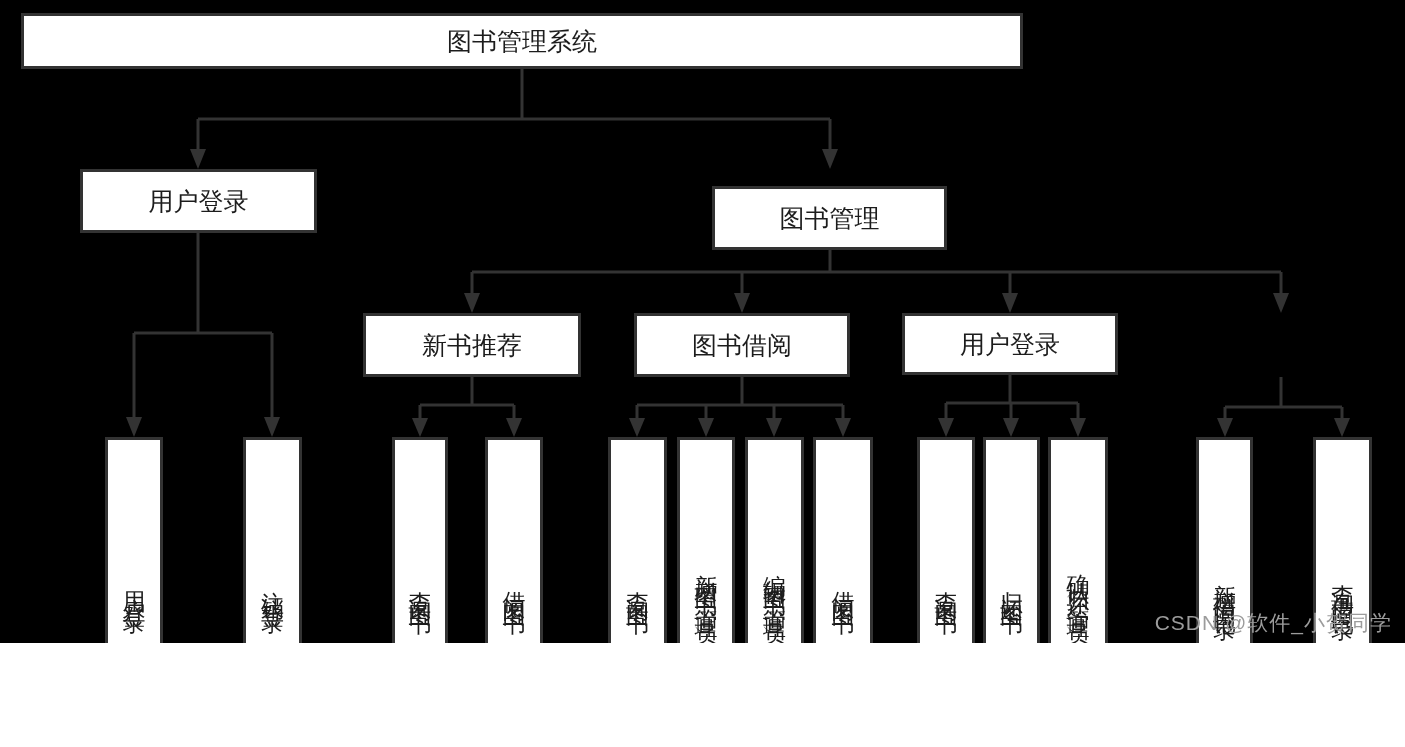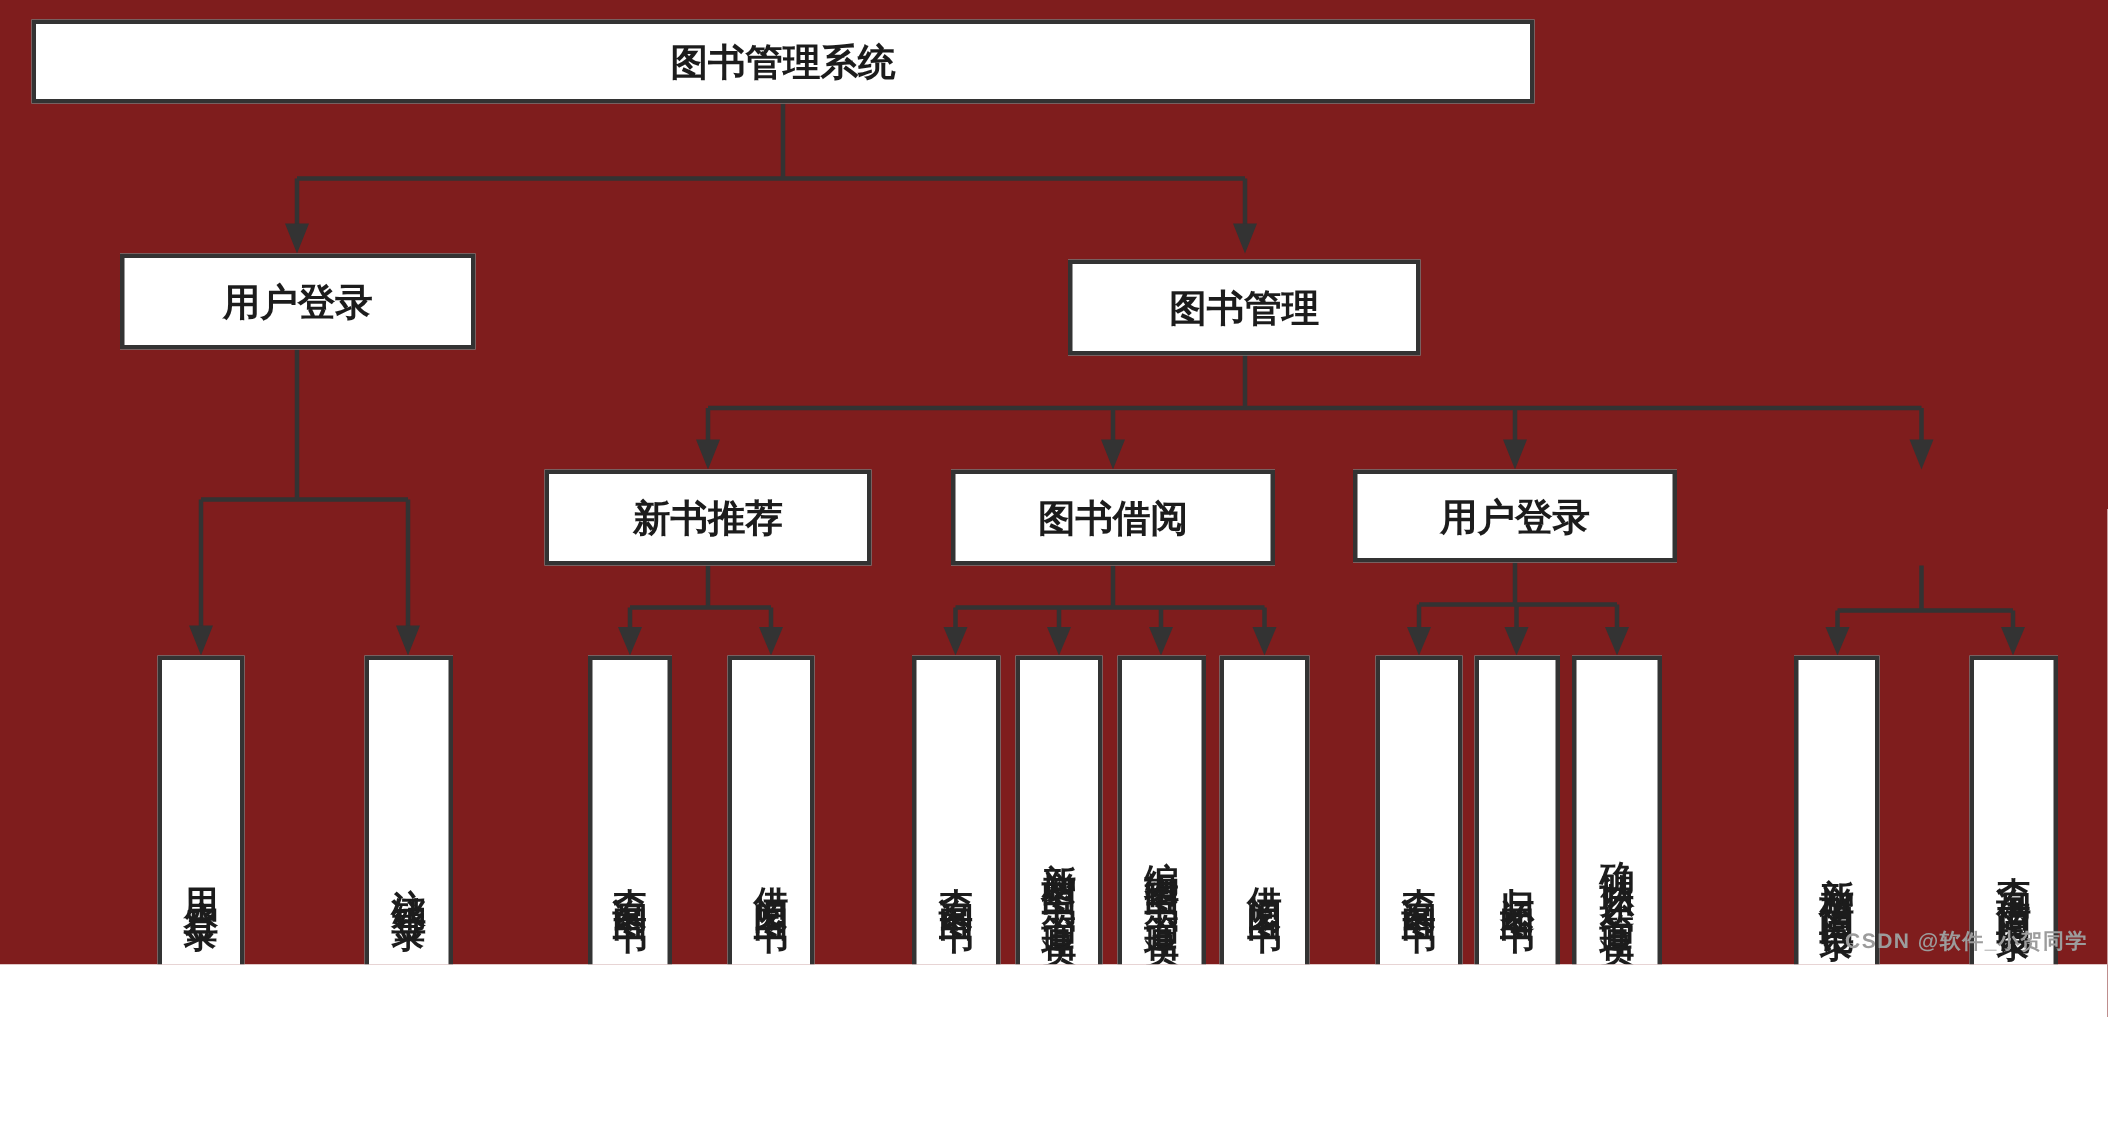--- a/index.html
+++ b/index.html
@@ -5,24 +5,23 @@
   html, body {
     margin: 0;
     padding: 0;
     background: #ffffff;
     font-family: "Liberation Sans", sans-serif;
   }
   #diagram-canvas {
     position: relative;
     width: 1405px;
     height: 643px;
-    background: #7f1d1d;
+    background: #000000;
     overflow: hidden;
     color: #1c1c1c;
-    font-weight: bold;
   }
   #connector-layer {
     position: absolute;
     left: 0; top: 0;
     width: 1405px; height: 747px;
     z-index: 1;
   }
   .hbox {
     position: absolute;
     box-sizing: border-box;
@@ -53,21 +52,21 @@
     font-size: 23px;
     letter-spacing: 7px;
     line-height: 1;
     color: #1c1c1c;
     white-space: nowrap;
   }
   #watermark {
     position: absolute;
     right: 13px;
     bottom: 6px;
-    font-size: 14px;
+    font-size: 21px;
     letter-spacing: 1px;
     color: #9c9c9c;
     z-index: 5;
     white-space: nowrap;
   }
 </style>
 </head>
 <body>
 
 <div id="diagram-canvas">
@@ -115,21 +114,21 @@
     </g>
   </svg>
 
   <div class="hbox" style="left:21px; top:13px; width:1002px; height:56px;">
     <span>图书管理系统</span>
   </div>
 
   <div class="hbox" style="left:80px; top:169px; width:237px; height:64px;">
     <span>用户登录</span>
   </div>
-  <div class="hbox" style="left:712px; top:173px; width:235px; height:64px;">
+  <div class="hbox" style="left:712px; top:186px; width:235px; height:64px;">
     <span>图书管理</span>
   </div>
 
   <div class="hbox" style="left:634px; top:313px; width:216px; height:64px;">
     <span>图书借阅</span>
   </div>
   <div class="hbox" style="left:363px; top:313px; width:218px; height:64px;">
     <span>新书推荐</span>
   </div>
   <div class="hbox" style="left:902px; top:313px; width:216px; height:62px;">

